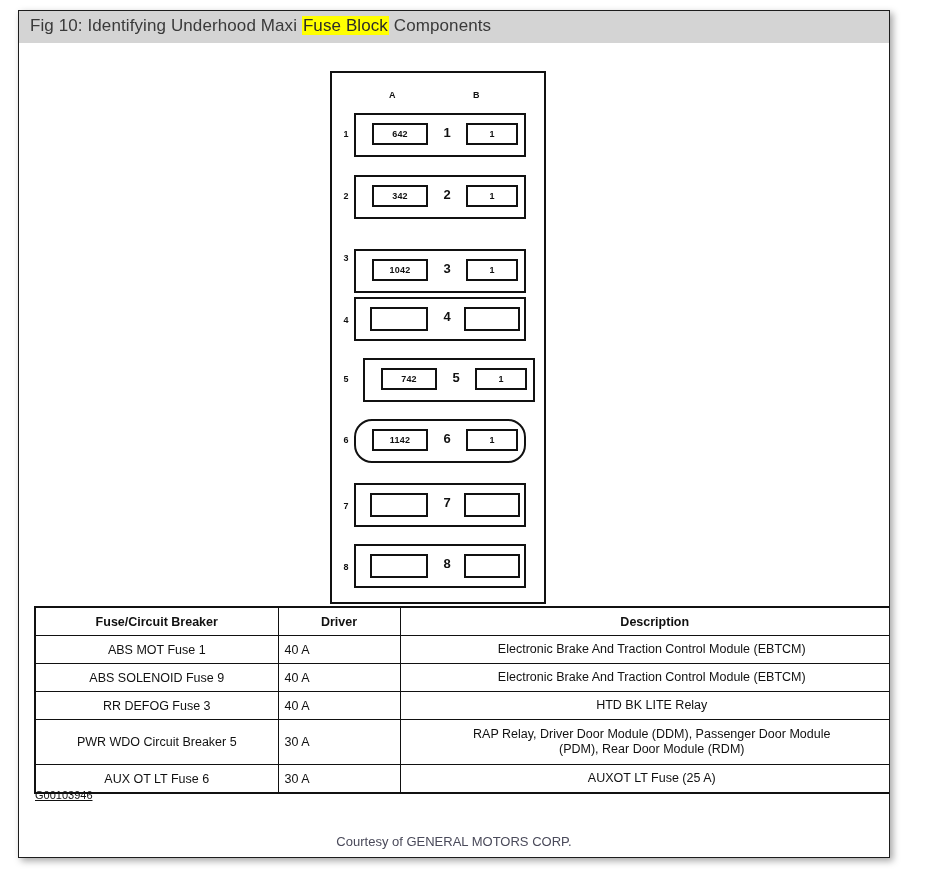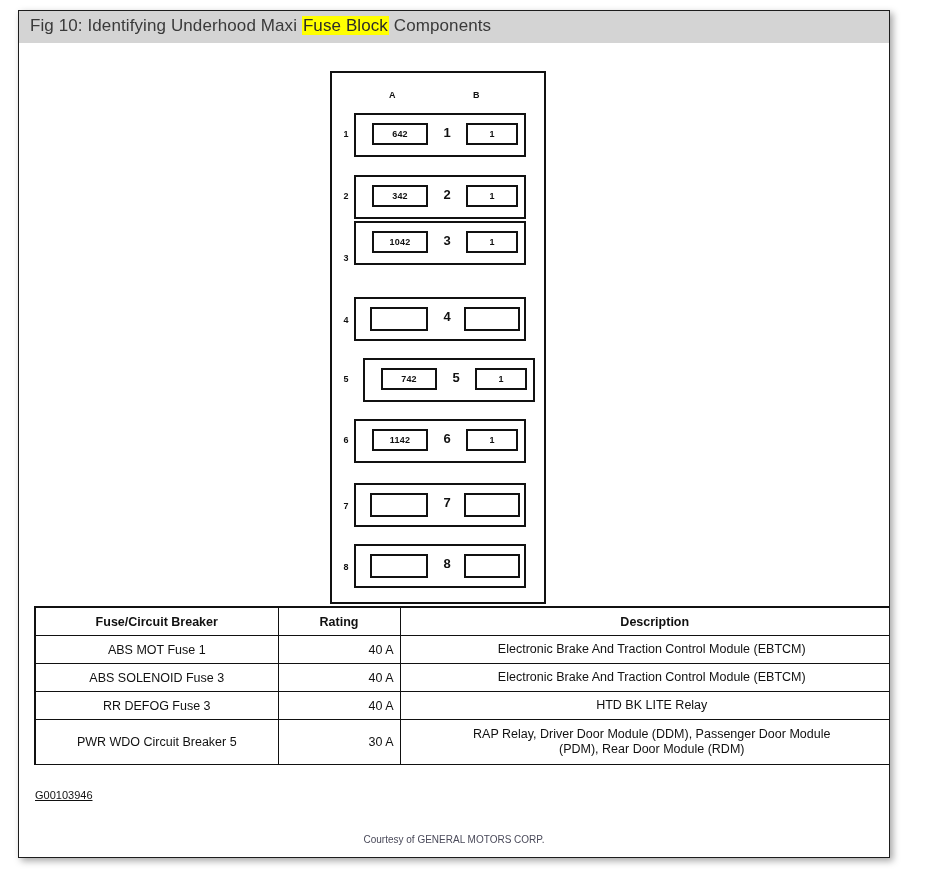--- a/index.html
+++ b/index.html
@@ -161,21 +161,21 @@
     font-weight: bold;
     text-align: center;
     height: 21px;
     border-width: 2px 1px 1px 1px;
   }
   .data-table thead th.first { border-left-width: 2px; }
   .data-table thead th.last  { border-right-width: 2px; }
 
   .data-table tbody td { height: 21px; }
   .data-table tbody td.c-name { text-align: center; border-left-width: 2px; }
-  .data-table tbody td.c-rating { text-align: right; }
+  .data-table tbody td.c-rating { text-align: left; }
   .data-table tbody td.c-desc { text-align: center; border-right-width: 2px; padding-left: 0; }
   .data-table tbody tr.last-row td { border-bottom-width: 2px; }
   .data-table tbody td.tall { height: 38px; }
 
   .desc-line { display: block; line-height: 1.22; }
 
   
   .figure-code {
     position: absolute;
     left: 16px;
@@ -184,21 +184,21 @@
     color: #111;
     font-family: "Liberation Sans", sans-serif;
     text-decoration: underline;
   }
   .courtesy {
     position: absolute;
     left: 0;
     top: 823px;
     width: 100%;
     text-align: center;
-    font-size: 10px;
+    font-size: 13px;
     color: #4a4a5a;
     font-family: "Liberation Sans", sans-serif;
   }
 </style>
 </head>
 <body>
 
 <div id="root">
   <div class="page-sheet">
 
@@ -218,42 +218,42 @@
       </div>
 
       <div class="row-idx" style="top:118px;">2</div>
       <div class="fuse-row" style="top:102px;">
         <div class="slot a">342</div>
         <div class="mid-num">2</div>
         <div class="slot b">1</div>
       </div>
 
       <div class="row-idx" style="top:180px;">3</div>
-      <div class="fuse-row" style="top:148px;">
+      <div class="fuse-row" style="top:176px;">
         <div class="slot a">1042</div>
         <div class="mid-num">3</div>
         <div class="slot b">1</div>
       </div>
 
       <div class="row-idx" style="top:242px;">4</div>
       <div class="fuse-row" style="top:224px;">
         <div class="slot a empty"></div>
         <div class="mid-num">4</div>
         <div class="slot b empty"></div>
       </div>
 
       <div class="row-idx" style="top:301px;">5</div>
       <div class="fuse-row" style="top:285px;margin-left:9px;">
         <div class="slot a">742</div>
         <div class="mid-num">5</div>
         <div class="slot b">1</div>
       </div>
 
       <div class="row-idx" style="top:362px;">6</div>
-      <div class="fuse-row" style="top:346px;">
+      <div class="fuse-row" style="top:346px;border-radius:18px;">
         <div class="slot a">1142</div>
         <div class="mid-num">6</div>
         <div class="slot b">1</div>
       </div>
 
       <div class="row-idx" style="top:428px;">7</div>
       <div class="fuse-row" style="top:410px;">
         <div class="slot a empty"></div>
         <div class="mid-num">7</div>
         <div class="slot b empty"></div>
@@ -269,54 +269,61 @@
 
     <table class="data-table">
       <colgroup>
         <col style="width:243px;">
         <col style="width:122px;">
         <col style="width:510px;">
       </colgroup>
       <thead>
         <tr>
           <th class="first">Fuse/Circuit Breaker</th>
-          <th>Rating</th>
+          <th>Driver</th>
           <th class="last">Description</th>
         </tr>
       </thead>
       <tbody>
         <tr>
           <td class="c-name">ABS MOT Fuse 1</td>
           <td class="c-rating">40 A</td>
           <td class="c-desc">
             <span class="desc-line">Electronic Brake And Traction Control Module (EBTCM)</span>
           </td>
         </tr>
         <tr>
-          <td class="c-name">ABS SOLENOID Fuse 3</td>
+          <td class="c-name">ABS SOLENOID Fuse 9</td>
           <td class="c-rating">40 A</td>
           <td class="c-desc">
             <span class="desc-line">Electronic Brake And Traction Control Module (EBTCM)</span>
           </td>
         </tr>
         <tr>
           <td class="c-name">RR DEFOG Fuse 3</td>
           <td class="c-rating">40 A</td>
           <td class="c-desc">
             <span class="desc-line">HTD BK LITE Relay</span>
           </td>
         </tr>
         <tr>
           <td class="c-name tall">PWR WDO Circuit Breaker 5</td>
           <td class="c-rating tall">30 A</td>
           <td class="c-desc tall">
             <span class="desc-line">RAP Relay, Driver Door Module (DDM), Passenger Door Module</span>
             <span class="desc-line">(PDM), Rear Door Module (RDM)</span>
           </td>
         </tr>
+        <tr class="last-row">
+          <td class="c-name">AUX OT LT Fuse 6</td>
+          <td class="c-rating">30 A</td>
+          <td class="c-desc">
+            <span class="desc-line">AUXOT LT Fuse (25 A)</span>
+          </td>
+        </tr>
       </tbody>
     </table>
 
     <div class="figure-code">G00103946</div>
     <div class="courtesy">Courtesy of GENERAL MOTORS CORP.</div>
 
   </div>
 </div>
 
 </body></html>

